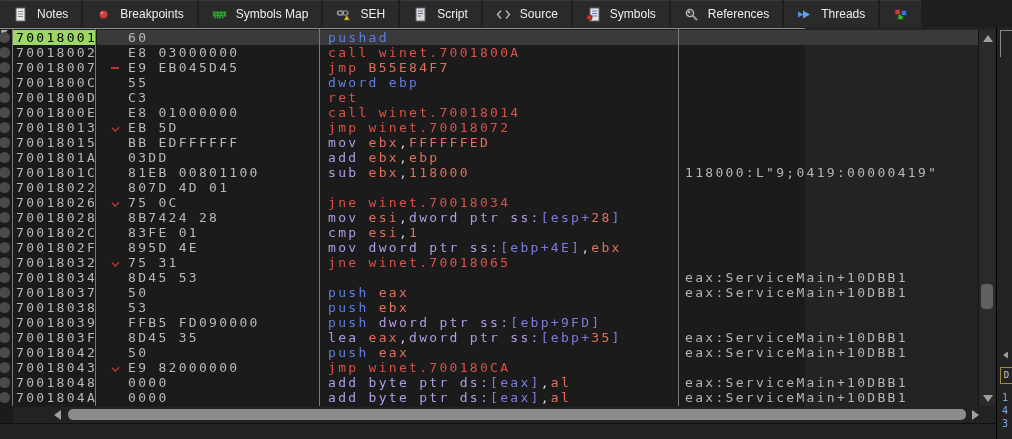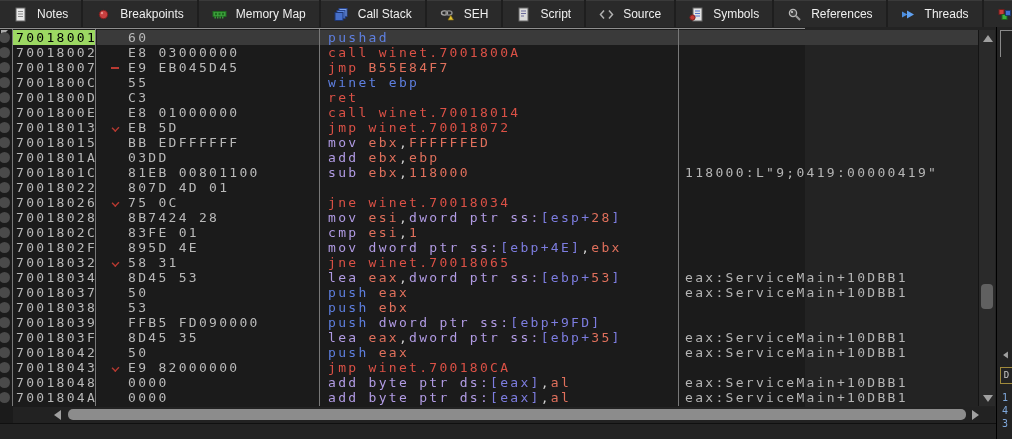--- a/index.html
+++ b/index.html
@@ -103,31 +103,21 @@
           <rect x="1" y="4.5" width="13" height="5" fill="#3C9E3C" stroke="#1E6B1E"></rect>
           <rect x="2.5" y="9.5" width="1.4" height="2" fill="#3C9E3C"></rect>
           <rect x="5" y="9.5" width="1.4" height="2" fill="#3C9E3C"></rect>
           <rect x="7.5" y="9.5" width="1.4" height="2" fill="#3C9E3C"></rect>
           <rect x="10" y="9.5" width="1.4" height="2" fill="#3C9E3C"></rect>
           <rect x="3" y="5.8" width="2" height="2.4" fill="#1E6B1E"></rect>
           <rect x="6.5" y="5.8" width="2" height="2.4" fill="#1E6B1E"></rect>
           <rect x="10" y="5.8" width="2" height="2.4" fill="#1E6B1E"></rect>
         </svg>
       </span>
-      <span>Memory Map</span>
-    </div>
-    <div class="tab">
-      <span class="ticon">
-        <svg viewBox="0 0 15 15">
-          <rect x="5" y="1.5" width="8" height="8" fill="#7FA2E8" stroke="#27458f"></rect>
-          <rect x="3" y="3.5" width="8" height="8" fill="#5C86DC" stroke="#27458f"></rect>
-          <rect x="1" y="5.5" width="8" height="8" fill="#466FC9" stroke="#1d3570"></rect>
-        </svg>
-      </span>
-      <span>Call Stack</span>
+      <span>Symbols Map</span>
     </div>
     <div class="tab">
       <span class="ticon">
         <svg viewBox="0 0 15 15">
           <ellipse cx="4.5" cy="6" rx="3" ry="2.1" fill="none" stroke="#A8A8A8" stroke-width="1.4"></ellipse>
           <ellipse cx="9" cy="6" rx="3" ry="2.1" fill="none" stroke="#8d8d8d" stroke-width="1.4"></ellipse>
           <path d="M8 13 L13.5 13 L10.75 8.2 Z" fill="#E8C832" stroke="#806818" stroke-width=".7"></path>
         </svg>
       </span>
       <span>SEH</span>
@@ -218,21 +208,21 @@
         <span class="addr">70018007</span>
         <span class="mark dash"></span>
         <span class="bytes">E9 EB045D45</span>
         <span class="instr"><span class="tok-r">jmp </span><span class="tok-s">B55E84F7</span></span>
       </div>
       <div class="row">
         <span class="dot"></span>
         <span class="addrcell"></span>
         <span class="addr">7001800C</span>
         <span class="bytes">55</span>
-        <span class="instr"><span class="tok-b">winet ebp</span></span>
+        <span class="instr"><span class="tok-b">dword ebp</span></span>
       </div>
       <div class="row">
         <span class="dot"></span>
         <span class="addrcell"></span>
         <span class="addr">7001800D</span>
         <span class="bytes">C3</span>
         <span class="instr"><span class="tok-r">ret</span></span>
       </div>
       <div class="row">
         <span class="dot"></span>
@@ -304,29 +294,28 @@
         <span class="addrcell"></span>
         <span class="addr">7001802F</span>
         <span class="bytes">895D 4E</span>
         <span class="instr"><span class="tok-v">mov dword ptr ss:</span><span class="tok-m">[ebp+4E]</span><span class="tok-w">,</span><span class="tok-s">ebx</span></span>
       </div>
       <div class="row">
         <span class="dot"></span>
         <span class="addrcell"></span>
         <span class="addr">70018032</span>
         <span class="mark down"></span>
-        <span class="bytes">58 31</span>
+        <span class="bytes">75 31</span>
         <span class="instr"><span class="tok-r">jne winet.70018065</span></span>
       </div>
       <div class="row">
         <span class="dot"></span>
         <span class="addrcell"></span>
         <span class="addr">70018034</span>
         <span class="bytes">8D45 53</span>
-        <span class="instr"><span class="tok-v">lea </span><span class="tok-s">eax</span><span class="tok-w">,</span><span class="tok-v">dword ptr ss:</span><span class="tok-m">[ebp+</span><span class="tok-s">53</span><span class="tok-m">]</span></span>
         <span class="comment">eax:ServiceMain+10DBB1</span>
       </div>
       <div class="row">
         <span class="dot"></span>
         <span class="addrcell"></span>
         <span class="addr">70018037</span>
         <span class="bytes">50</span>
         <span class="instr"><span class="tok-b">push </span><span class="tok-s">eax</span></span>
         <span class="comment">eax:ServiceMain+10DBB1</span>
       </div>

